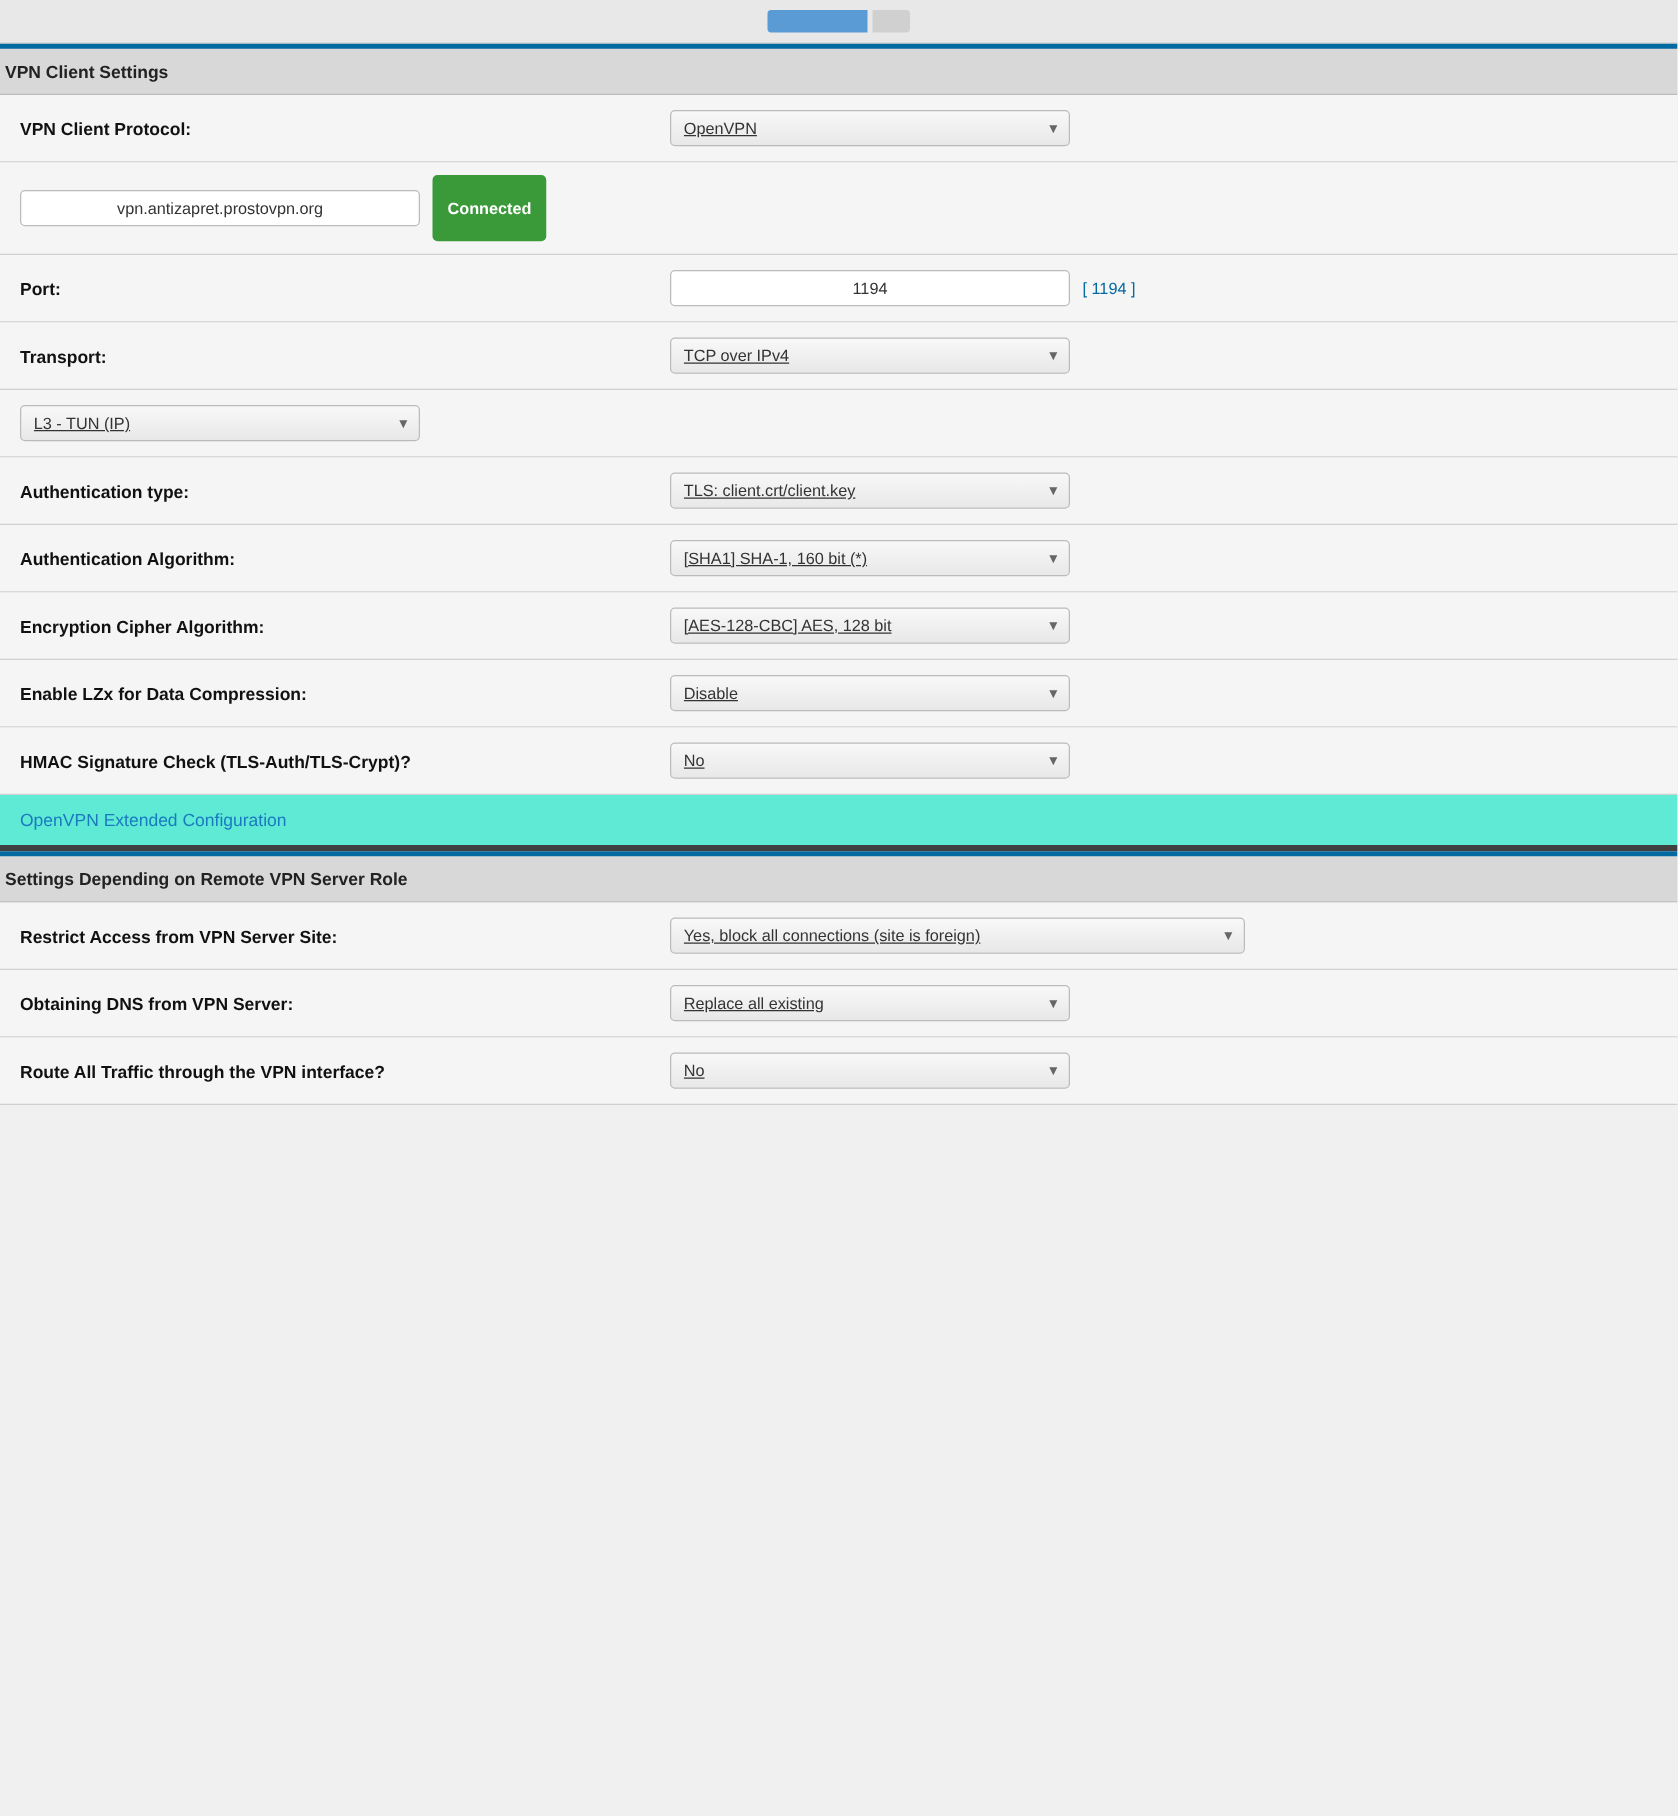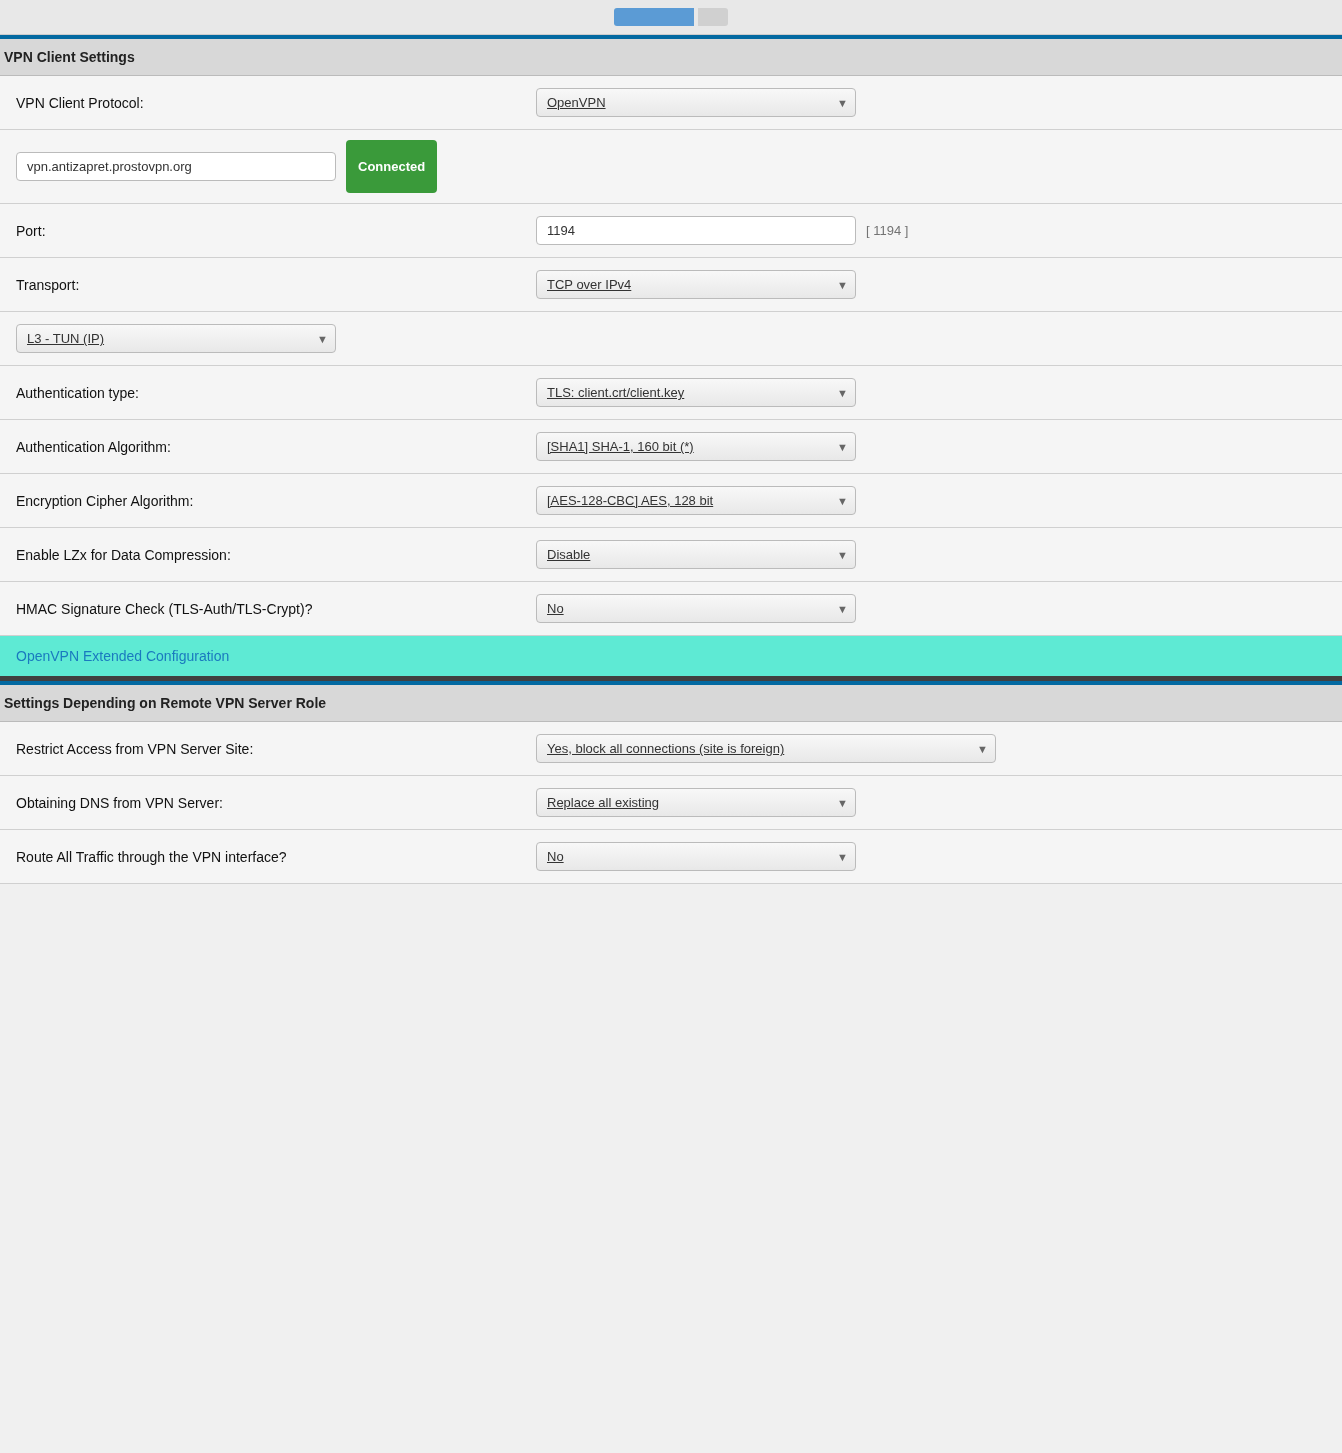--- a/index.html
+++ b/index.html
@@ -52,21 +52,21 @@
       display: flex;
       align-items: center;
       border-bottom: 1px solid #d0d0d0;
       padding: 10px 16px;
       min-height: 54px;
       background: #f5f5f5;
     }
 
     .row-label {
       flex: 0 0 520px;
-      font-weight: normal;
+      font-weight: bold;
       font-size: 14px;
       color: #111;
     }
 
     .row-control {
       flex: 1;
       display: flex;
       align-items: center;
       gap: 10px;
     }
@@ -107,24 +107,25 @@
 
     .text-input {
       background: #fff;
       border: 1px solid #bbb;
       border-radius: 4px;
       padding: 6px 10px;
       font-size: 13px;
       color: #333;
       min-width: 320px;
       outline: none;
+      text-align: center;
     }
 
     .port-hint {
-      color: #737373;
+      color: #0369a1;
       font-size: 13px;
       white-space: nowrap;
     }
 
     .connected-badge {
       background: #3a9a3a;
       color: #fff;
       font-weight: bold;
       font-size: 13px;
       padding: 19px 12px;

